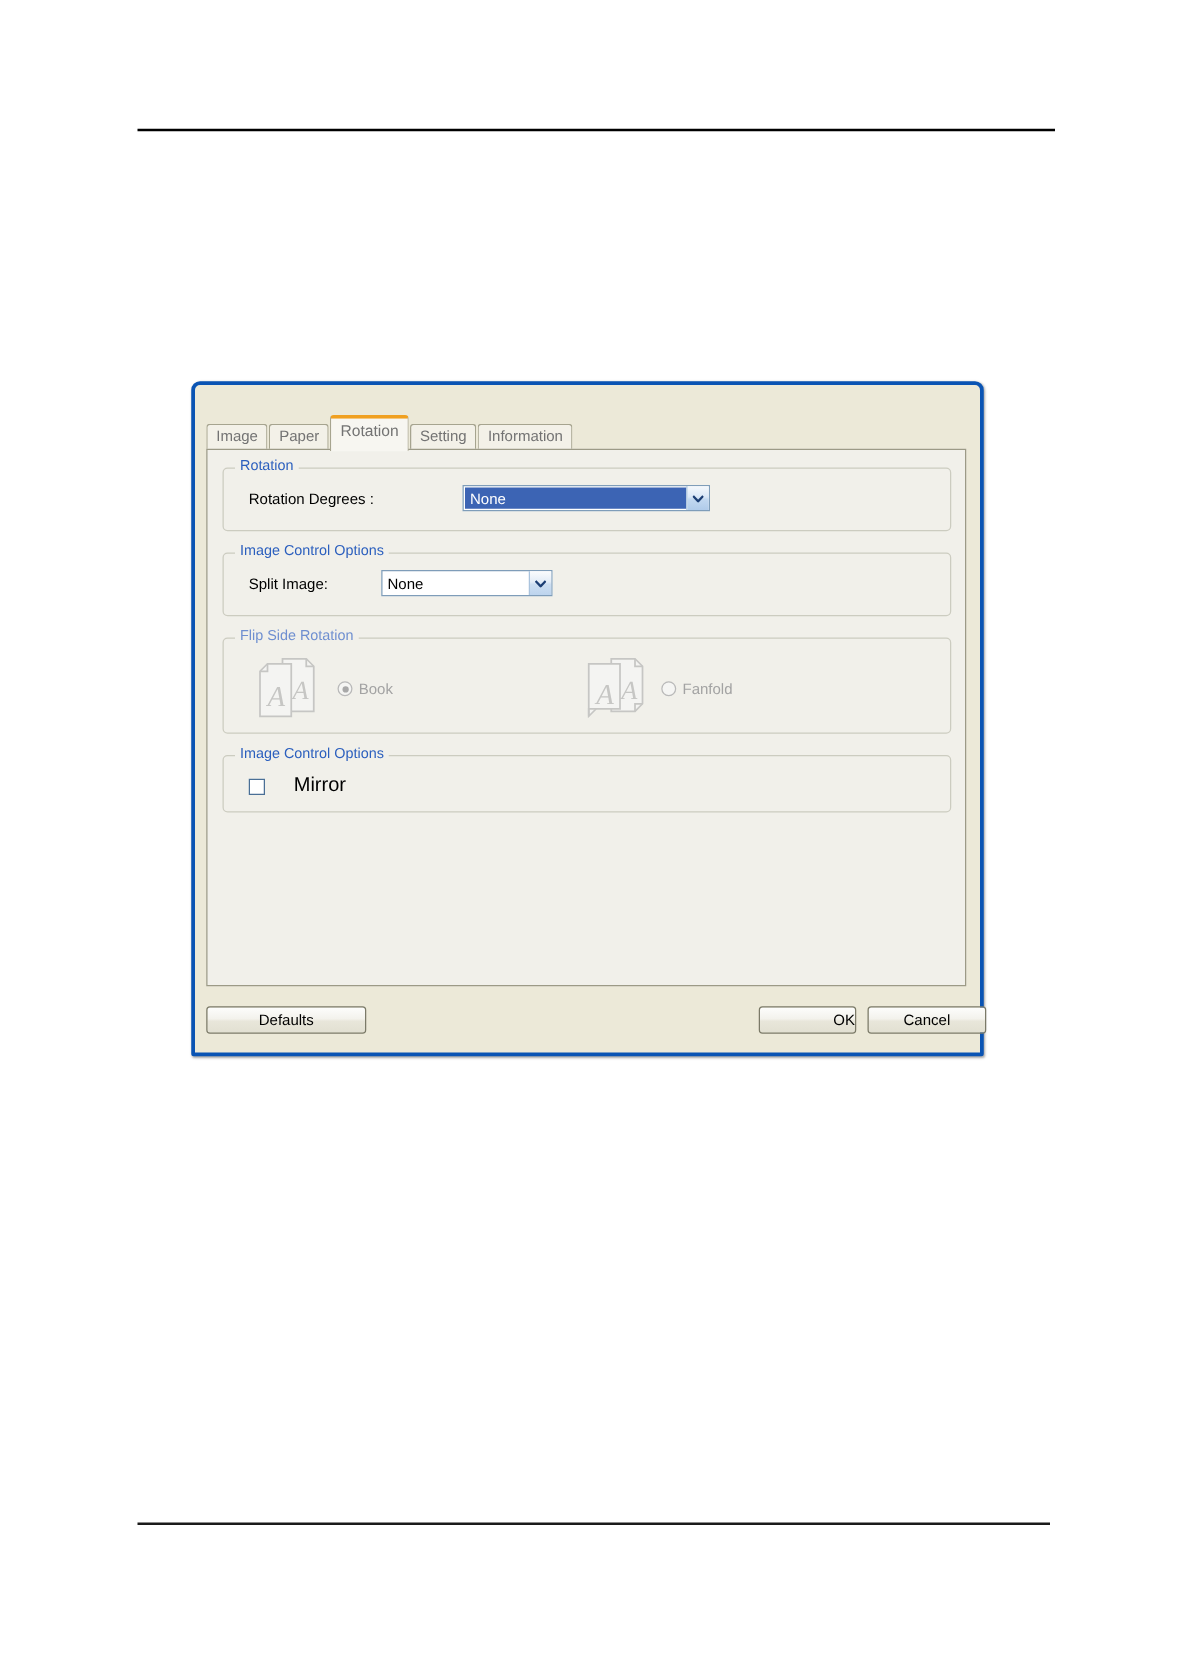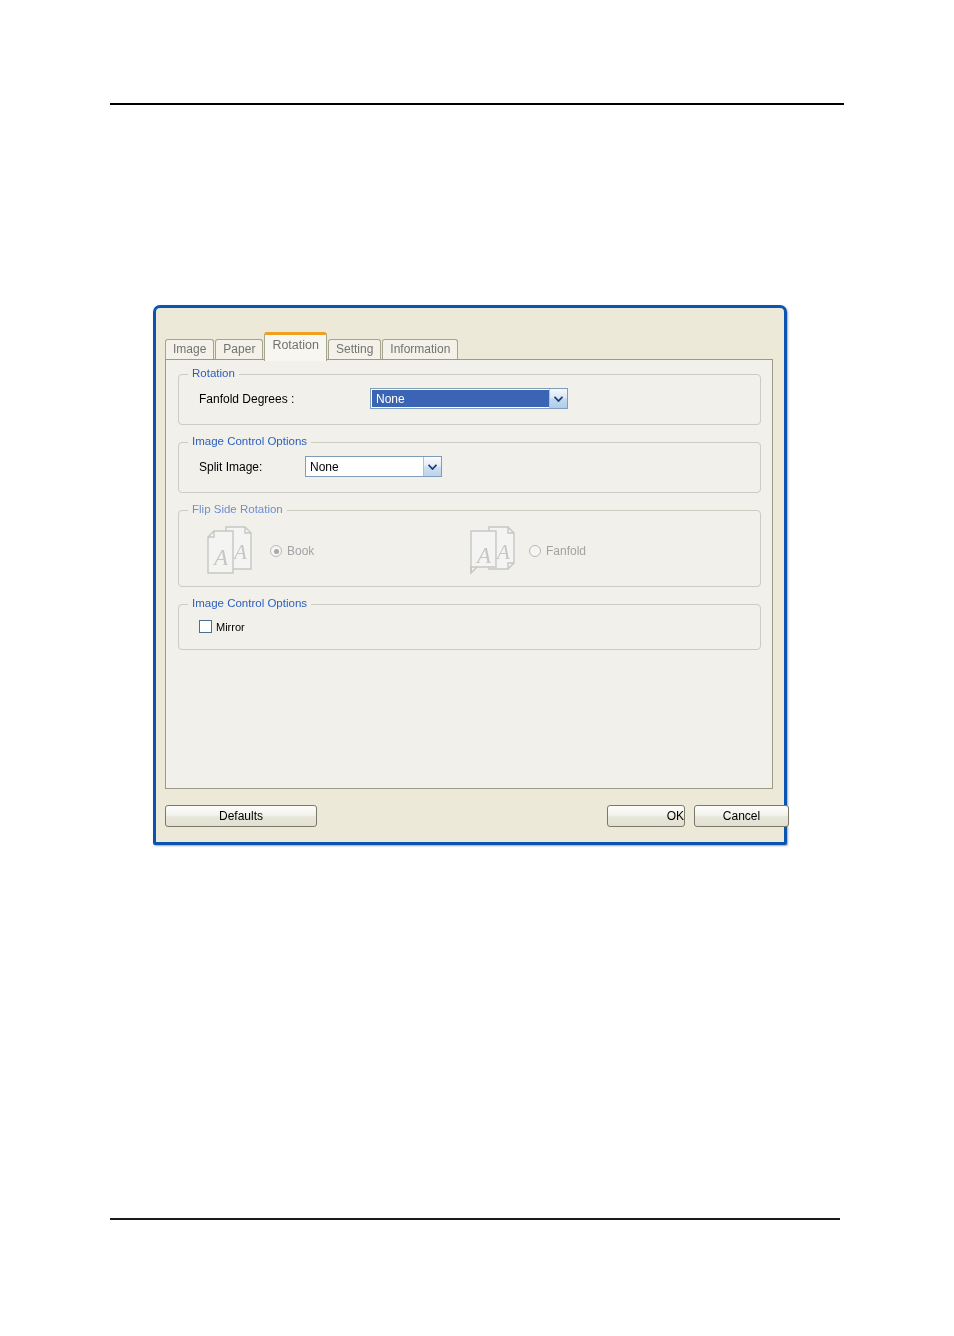--- a/index.html
+++ b/index.html
@@ -177,21 +177,21 @@
     display:flex;align-items:center;
     cursor:pointer;
   }
   .checkbox{
     width:13px;height:13px;
     border:1px solid #4a6f96;
     background:#fff;
     box-sizing:border-box;
     margin-right:4px;flex:0 0 auto;
   }
-  .check-label{font-size:11px;color:#000;white-space:nowrap;}
+  .check-label{font-size:16px;color:#000;white-space:nowrap;margin-left:19px;}
 
   
   .doc-icon{position:absolute;}
 
   
   .btn{
     position:absolute;
     height:22px;
     background:linear-gradient(180deg,#fdfdfc 0%,#f3f2ec 45%,#e8e6da 55%,#e2e0d2 100%);
     border:1px solid #7b7a68;
@@ -226,21 +226,21 @@
     <div class="tab">
       <span>Information</span>
     </div>
   </div>
 
   <div class="tabpage">
 
     <div class="group" style="left:12px;top:14px;width:583px;height:51px;">
       <span class="group-legend">Rotation</span>
 
-      <span class="field-label" style="left:20px;top:17px;">Fanfold Degrees :</span>
+      <span class="field-label" style="left:20px;top:17px;">Rotation Degrees :</span>
 
       <div class="combo focused" style="left:191px;top:13px;width:198px;">
         <div class="combo-value">None</div>
         <div class="combo-arrow">
           <svg width="9" height="6" viewBox="0 0 9 6">
               <path d="M0.5 0.8 L4.5 5 L8.5 0.8" fill="none" stroke="#1c3e74" stroke-width="1.8"></path>
             </svg>
         </div>
       </div>
     </div>
@@ -303,21 +303,21 @@
       <span class="group-legend">Image Control Options</span>
 
       <div class="check-row" style="left:20px;top:15px;">
         <span class="checkbox"></span>
         <span class="check-label">Mirror</span>
       </div>
     </div>
 
   </div>
 
-  <div class="btn" style="left:9px;top:497px;width:152px;">
+  <div class="btn" style="left:9px;top:497px;width:128px;">
     <span>Defaults</span>
   </div>
   <div class="btn" style="left:451px;top:497px;width:78px;justify-content:flex-end;">
     <span>OK</span>
   </div>
   <div class="btn" style="left:538px;top:497px;width:95px;">
     <span>Cancel</span>
   </div>
 
 </div>

